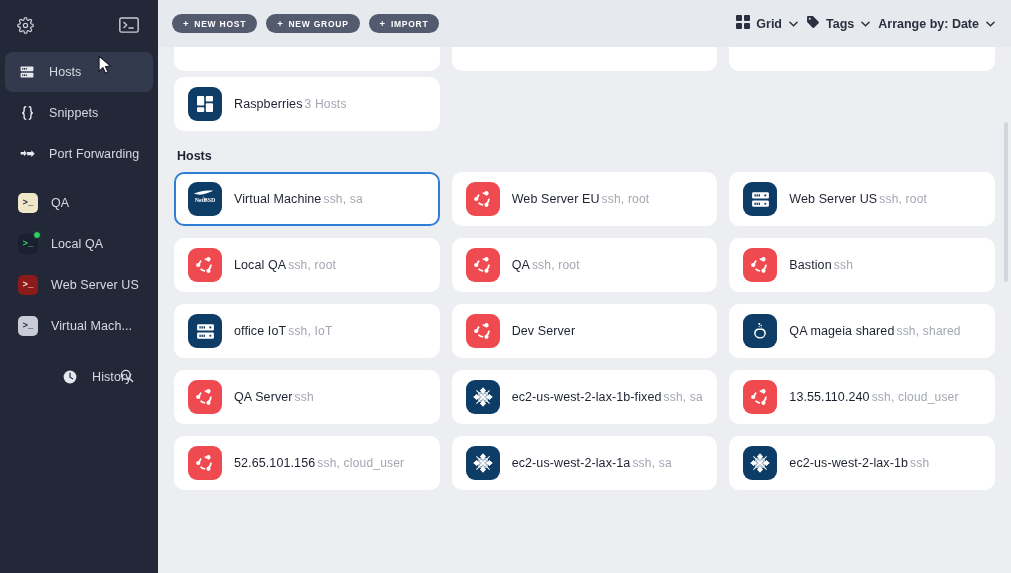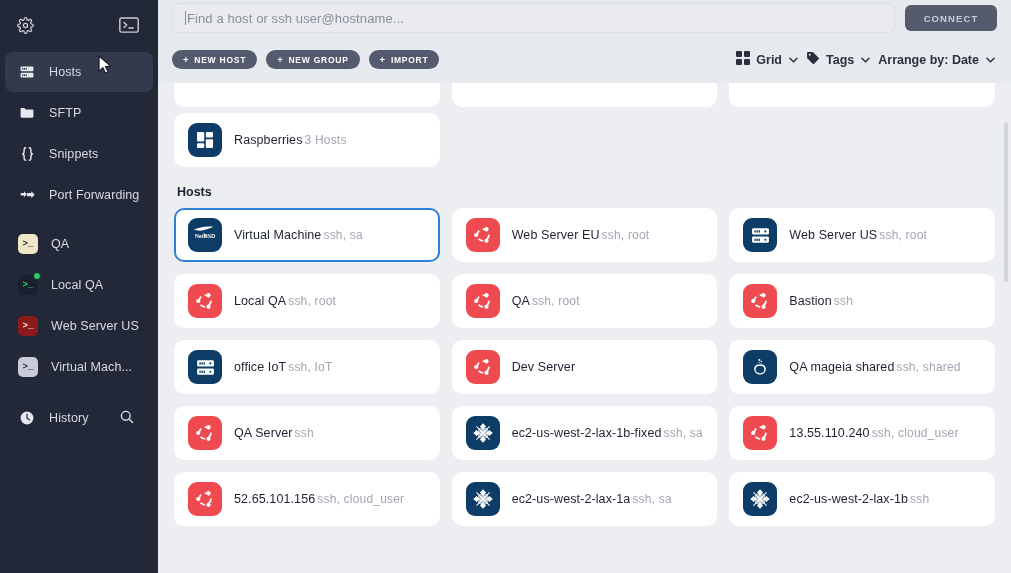--- a/index.html
+++ b/index.html
@@ -60,21 +60,21 @@
     position: relative;
   }
   .sb-dot {
     position: absolute;
     width: 8px; height: 8px; border-radius: 50%;
     background: #2fd05f;
     right: -3px; top: -3px;
     border: 1.5px solid #232839;
   }
   .sb-hosts-list { margin-top: 8px; }
-  .sb-bottom { margin-top: 10px; }
+  .sb-bottom { margin-top: 10px; padding-left: 43px; }
   .sb-item.history { justify-content: flex-start; }
   .sb-search-ico { position: absolute; right: 18px; top: 11px; color: #d7dae3; }
 
   
   .main {
     flex: 1; height: 573px;
     display: flex; flex-direction: column;
     background: #eceef1;
     position: relative;
   }
@@ -227,28 +227,20 @@
             <rect x="6.2" y="5" width="1.4" height="2" fill="#232839"></rect>
             <rect x="8.4" y="5" width="1.4" height="2" fill="#232839"></rect>
             <rect x="4" y="13" width="1.4" height="2" fill="#232839"></rect>
             <rect x="6.2" y="13" width="1.4" height="2" fill="#232839"></rect>
             <rect x="8.4" y="13" width="1.4" height="2" fill="#232839"></rect>
           </svg>
         </span>
         <span class="sb-label">Hosts</span>
       </div>
 
-      <div class="sb-item">
-        <span class="sb-ico">
-          <svg width="16" height="16" viewBox="0 0 20 20" fill="currentColor">
-            <path d="M2 5.2c0-.8.6-1.4 1.4-1.4h3.4l1.5 1.8h8.3c.8 0 1.4.6 1.4 1.4v7.4c0 .8-.6 1.4-1.4 1.4H3.4c-.8 0-1.4-.6-1.4-1.4z"></path>
-          </svg>
-        </span>
-        <span class="sb-label">SFTP</span>
-      </div>
 
       <div class="sb-item">
         <span class="sb-ico">
           <svg width="15" height="16" viewBox="0 0 16 18" fill="none" stroke="currentColor" stroke-width="1.6" stroke-linecap="round">
             <path d="M6 2C4 2 4.2 4.2 4.2 6S3 9 2 9c1 0 2.2 1.2 2.2 3S4 16 6 16"></path>
             <path d="M10 2c2 0 1.8 2.2 1.8 4S13 9 14 9c-1 0-2.2 1.2-2.2 3s.2 4-1.8 4"></path>
           </svg>
         </span>
         <span class="sb-label">Snippets</span>
       </div>
@@ -299,27 +291,20 @@
             <circle cx="8.5" cy="8.5" r="5.5"></circle>
             <path d="M12.8 12.8L17 17" stroke-linecap="round"></path>
           </svg>
         </span>
       </div>
     </div>
   </div>
 
   <div class="main">
 
-    <div class="searchbar-row">
-      <div class="search-field">
-        <span class="caret"></span>
-        <span class="search-ph">Find a host or ssh user@hostname...</span>
-      </div>
-      <div class="connect-btn">CONNECT</div>
-    </div>
 
     <div class="toolbar">
       <div class="pill">
         <span class="plus">+</span>
         <span>NEW HOST</span>
       </div>
       <div class="pill">
         <span class="plus">+</span>
         <span>NEW GROUP</span>
       </div>

